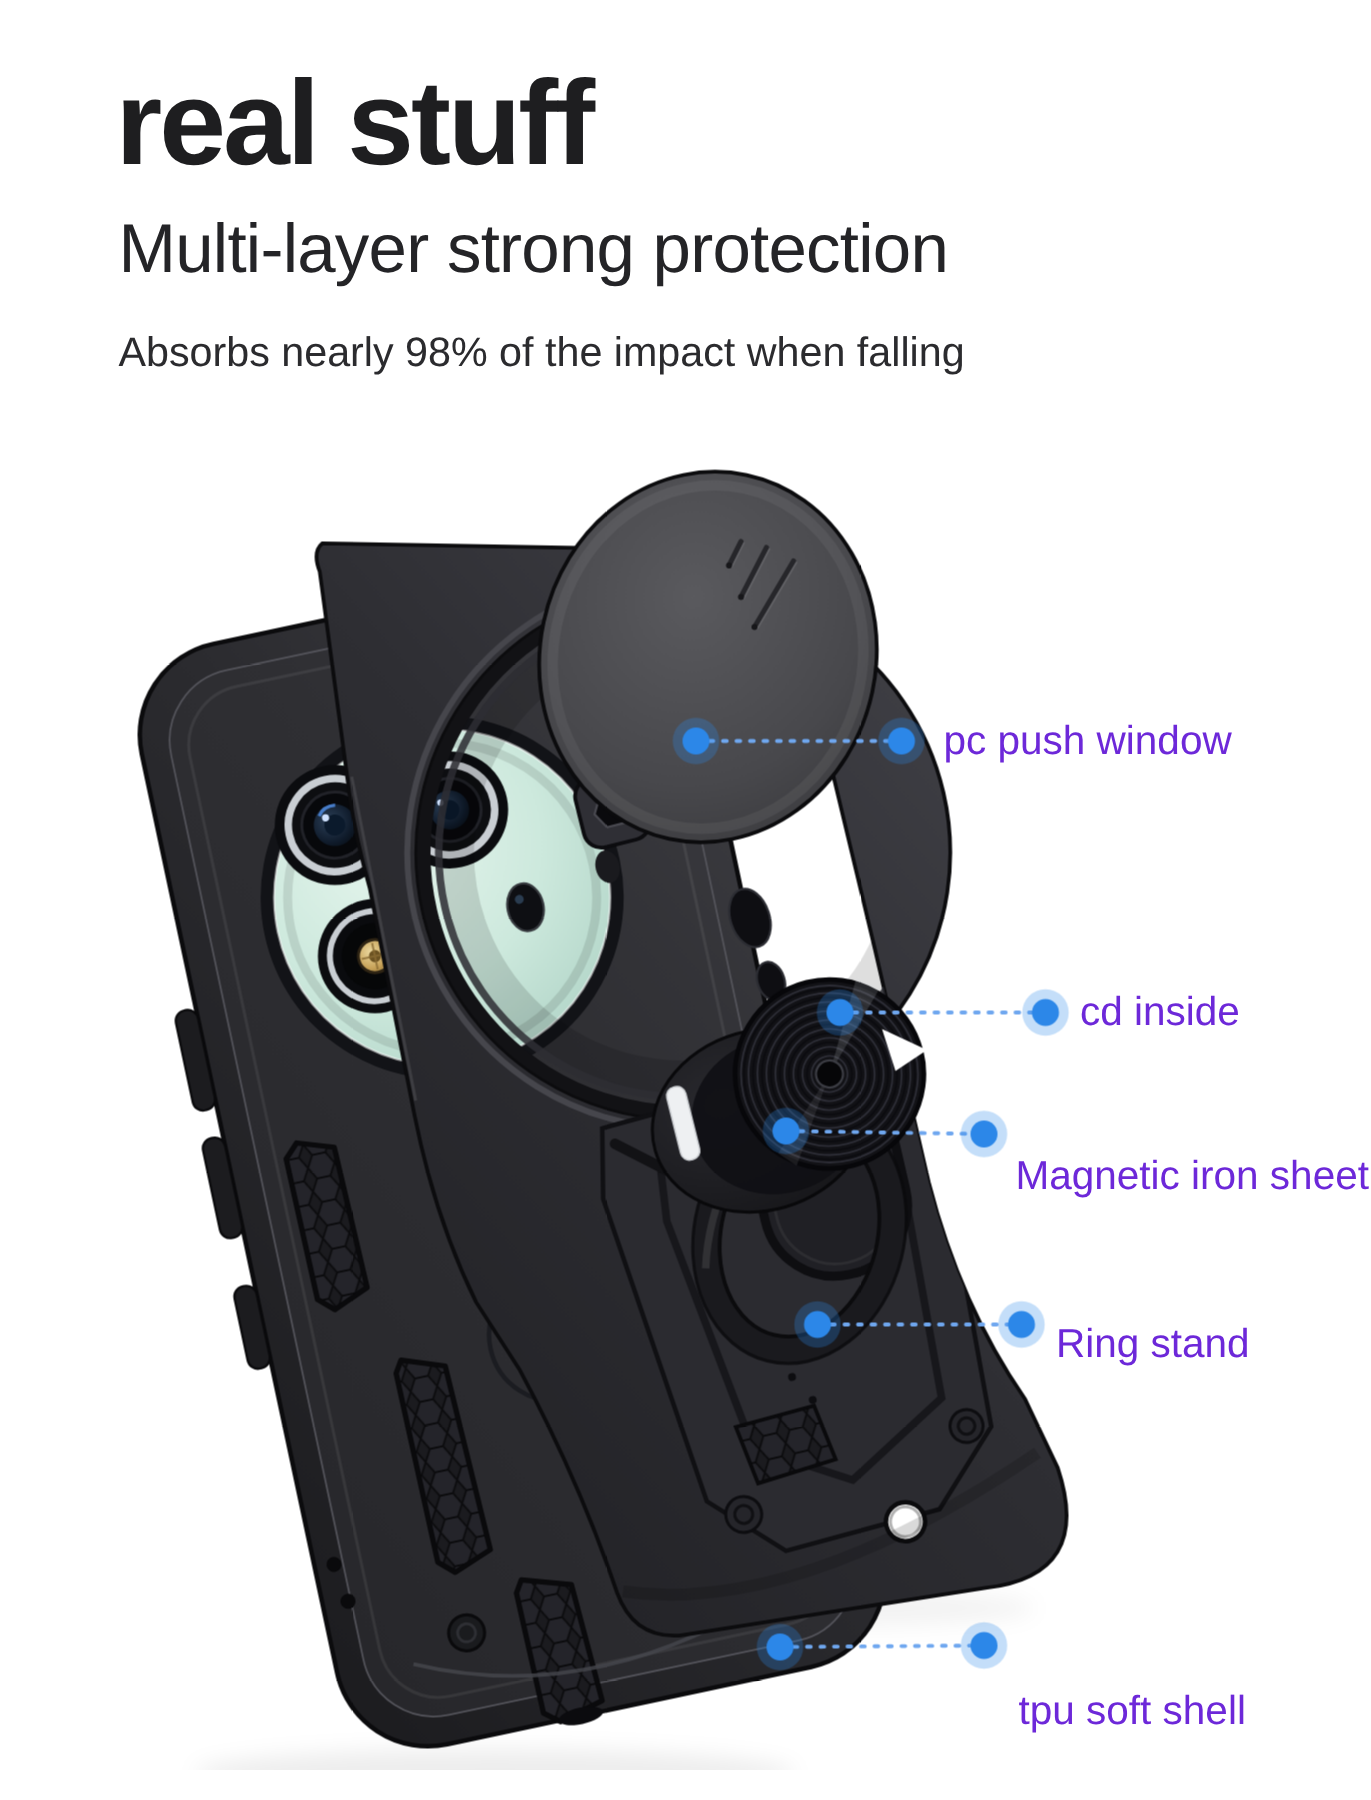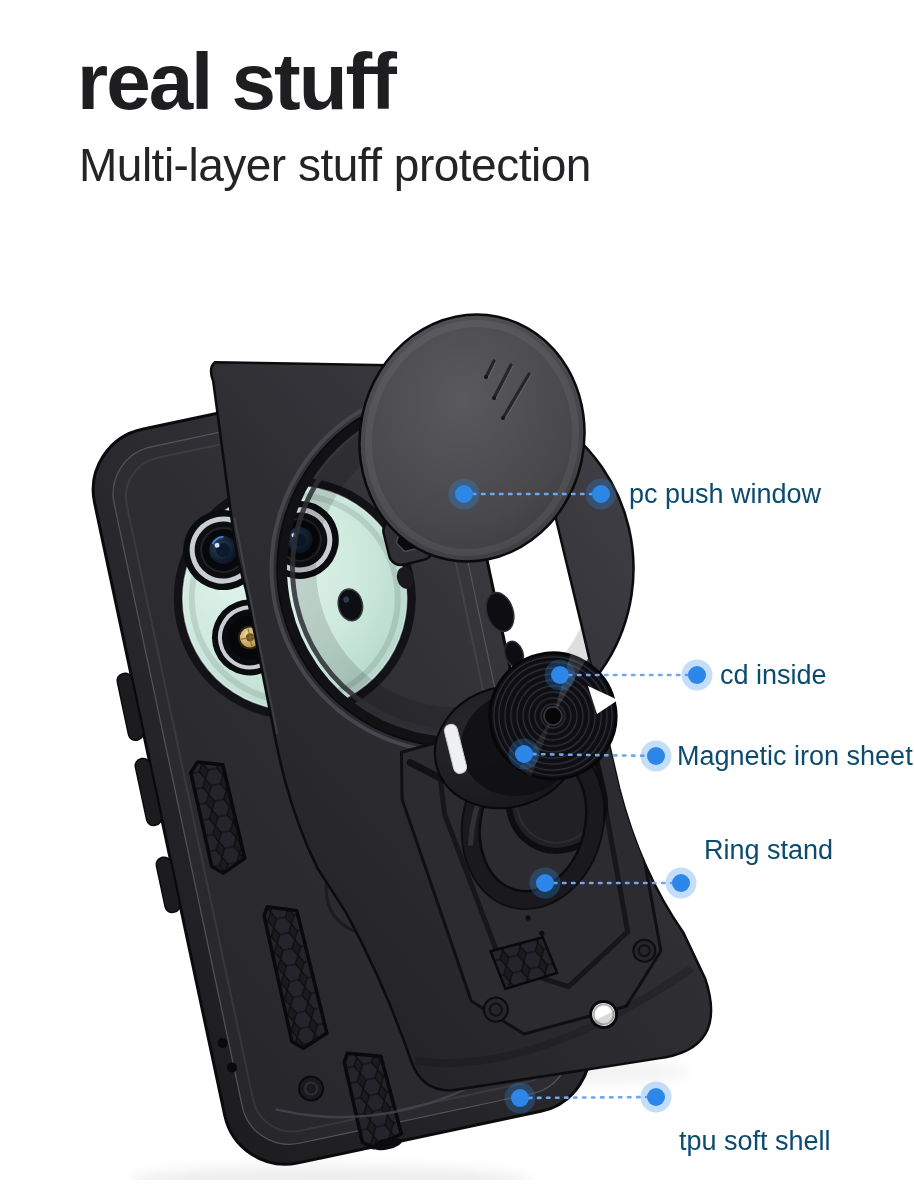--- a/index.html
+++ b/index.html
@@ -15,31 +15,32 @@
     position:absolute;left:79px;top:139px;font-size:46px;font-weight:400;
     letter-spacing:-0.5px;color:#242427;line-height:1.15;white-space:nowrap;
   }
   .desc{
     position:absolute;left:79px;top:216px;font-size:27.5px;font-weight:400;
     color:#2b2b2e;line-height:37px;white-space:nowrap;
   }
   .scene{position:absolute;left:0;top:0;width:914px;height:1200px;}
   .callout-label{
     position:absolute;transform:translateY(-50%);font-size:27px;font-weight:400;
-    color:#0c4a6e;white-space:nowrap;line-height:1;
+    color:#6d28d9;white-space:nowrap;line-height:1;
   }
 </style>
 </head>
 <body>
 
 <div class="stage">
 
   <div class="title">real stuff</div>
-  <div class="subtitle">Multi-layer stuff protection</div>
+  <div class="subtitle">Multi-layer strong protection</div>
   <div class="desc">
+    <div>Absorbs nearly 98% of the impact when falling</div>
   </div>
 
   <svg class="scene" viewBox="0 0 914 1200" xmlns="http://www.w3.org/2000/svg">
     <defs>
       <linearGradient id="gPhone" x1="0" y1="1" x2="1" y2="0">
         <stop offset="0" stop-color="#1c1c1f"></stop>
           <stop offset="0.55" stop-color="#2b2b2f"></stop>
           <stop offset="1" stop-color="#3e3e43"></stop>
       </linearGradient>
       <linearGradient id="gPanel" x1="0" y1="1" x2="1" y2="0">
@@ -309,17 +310,17 @@
         <circle cx="520" cy="1098" r="15.5" fill="rgba(44,135,232,0.28)"></circle>
           <circle cx="520" cy="1098" r="9" fill="#2c87e8"></circle>
         <circle cx="656" cy="1097" r="15.5" fill="rgba(44,135,232,0.28)"></circle>
           <circle cx="656" cy="1097" r="9" fill="#2c87e8"></circle>
       </g>
     </g>
   </svg>
 
   <div class="callout-label" style="left:629px;top:494px;">pc push window</div>
   <div class="callout-label" style="left:720px;top:675px;">cd inside</div>
-  <div class="callout-label" style="left:677px;top:756px;">Magnetic iron sheet</div>
-  <div class="callout-label" style="left:704px;top:850px;">Ring stand</div>
+  <div class="callout-label" style="left:677px;top:784px;">Magnetic iron sheet</div>
+  <div class="callout-label" style="left:704px;top:896px;">Ring stand</div>
   <div class="callout-label" style="left:679px;top:1097px;margin-top:44px;">tpu soft shell</div>
 
 </div>
 
 </body></html>

